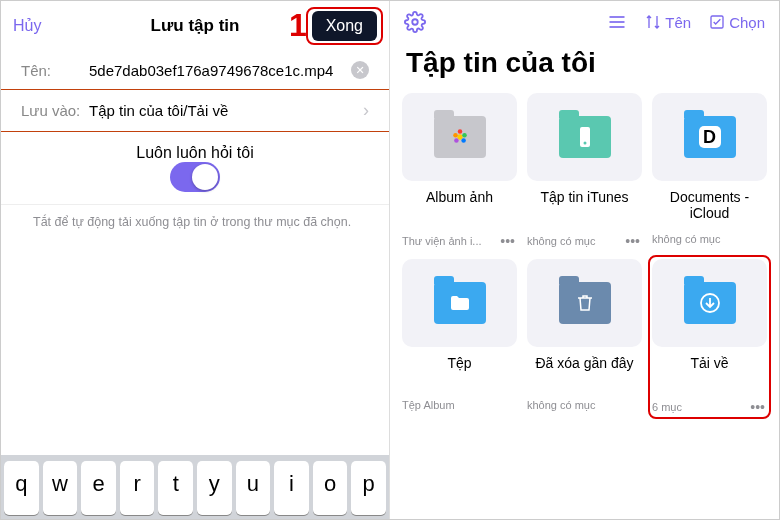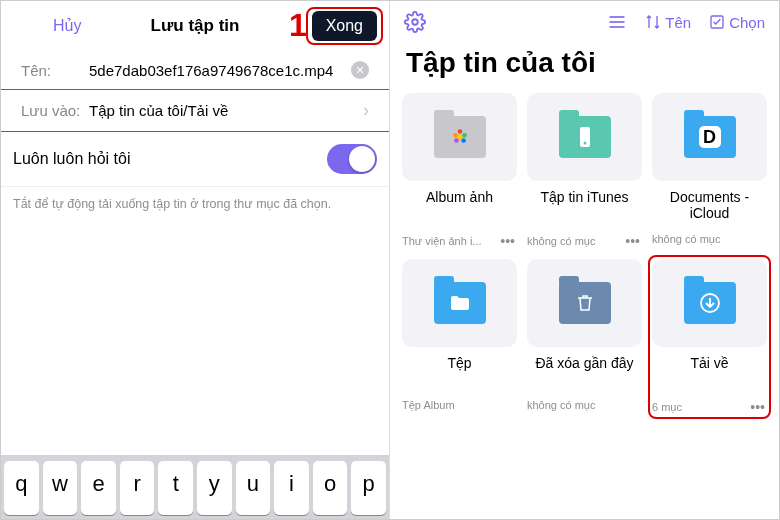--- a/index.html
+++ b/index.html
@@ -3,41 +3,41 @@
 <meta charset="utf-8">
 <style>
 * { margin: 0; padding: 0; box-sizing: border-box; font-family: -apple-system, BlinkMacSystemFont, sans-serif; }
 body { width: 780px; height: 520px; display: flex; background: #fff; border: 1px solid #ccc; }
 .pane { height: 100%; overflow: hidden; position: relative; }
 .pane-left { width: 390px; border-right: 1px solid #ddd; display: flex; flex-direction: column; }
 .pane-right { width: 390px; display: flex; flex-direction: column; background: #fff; }
 
 
 .nav { display: flex; align-items: center; justify-content: space-between; padding: 10px 12px; position: relative; }
-.nav-cancel { color: #7b68ee; font-size: 16px; margin-left: 40px; }
+.nav-cancel { color: #7b68ee; font-size: 16px; }
 .nav-title { position: absolute; left: 50%; transform: translateX(-50%); font-weight: 600; font-size: 17px; color: #000; }
 .nav-done { background: #0f172a; color: #fff; border: none; border-radius: 6px; padding: 6px 14px; font-size: 16px; }
 .done-wrap { position: relative; }
 .done-highlight { position: absolute; top: -4px; left: -6px; right: -6px; bottom: -4px; border: 2px solid #d00; border-radius: 8px; pointer-events: none; }
 
 .annot { position: absolute; font-size: 32px; font-weight: 700; color: #d00; z-index: 10; }
 .annot-1 { top: 6px; left: 288px; }
 
 .row { display: flex; align-items: center; padding: 10px 20px; border-bottom: 1px solid #c2410c; font-size: 15px; }
 .row-label { color: #888; width: 68px; }
 .row-value { flex: 1; color: #000; white-space: nowrap; overflow: hidden; }
 .row-chevron { color: #c7c7cc; font-size: 18px; }
 .clear-btn { width: 18px; height: 18px; border-radius: 50%; background: #c7c7cc; color: #fff; display: flex; align-items: center; justify-content: center; font-size: 11px; margin-left: 4px; }
 
-.toggle-row { display: flex; align-items: center; justify-content: space-between; padding: 12px 12px; border-bottom: 1px solid #eee; }
+.toggle-row { display: flex; align-items: center; justify-content: space-between; padding: 12px 12px; border-bottom: 1px solid #eee; flex-direction: column; }
 .toggle-row span { font-size: 16px; }
 .switch { width: 50px; height: 30px; background: #7b68ee; border-radius: 15px; position: relative; }
 .switch::after { content: ""; position: absolute; right: 2px; top: 2px; width: 26px; height: 26px; background: #fff; border-radius: 50%; box-shadow: 0 1px 3px rgba(0,0,0,0.3); }
 
-.hint { font-size: 12.5px; color: #8e8e93; padding: 10px 12px; }
+.hint { font-size: 12.5px; color: #8e8e93; padding: 10px 12px; margin-left: 20px; }
 
 .kb { margin-top: auto; background: #d1d4d9; padding: 6px 3px 4px; display: flex; gap: 4px; justify-content: center; }
 .key { flex: 1; background: #fff; border-radius: 5px; text-align: center; padding: 10px 0 18px; font-size: 22px; color: #000; box-shadow: 0 1px 0 #888; position: relative; }
 
 
 .toolbar { display: flex; align-items: center; padding: 10px 14px; gap: 18px; color: #7b68ee; }
 .toolbar .spacer { flex: 1; }
 .tb-btn { display: flex; align-items: center; gap: 4px; font-size: 15px; }
 .page-title { font-size: 28px; font-weight: 700; padding: 4px 16px 14px; }
 

